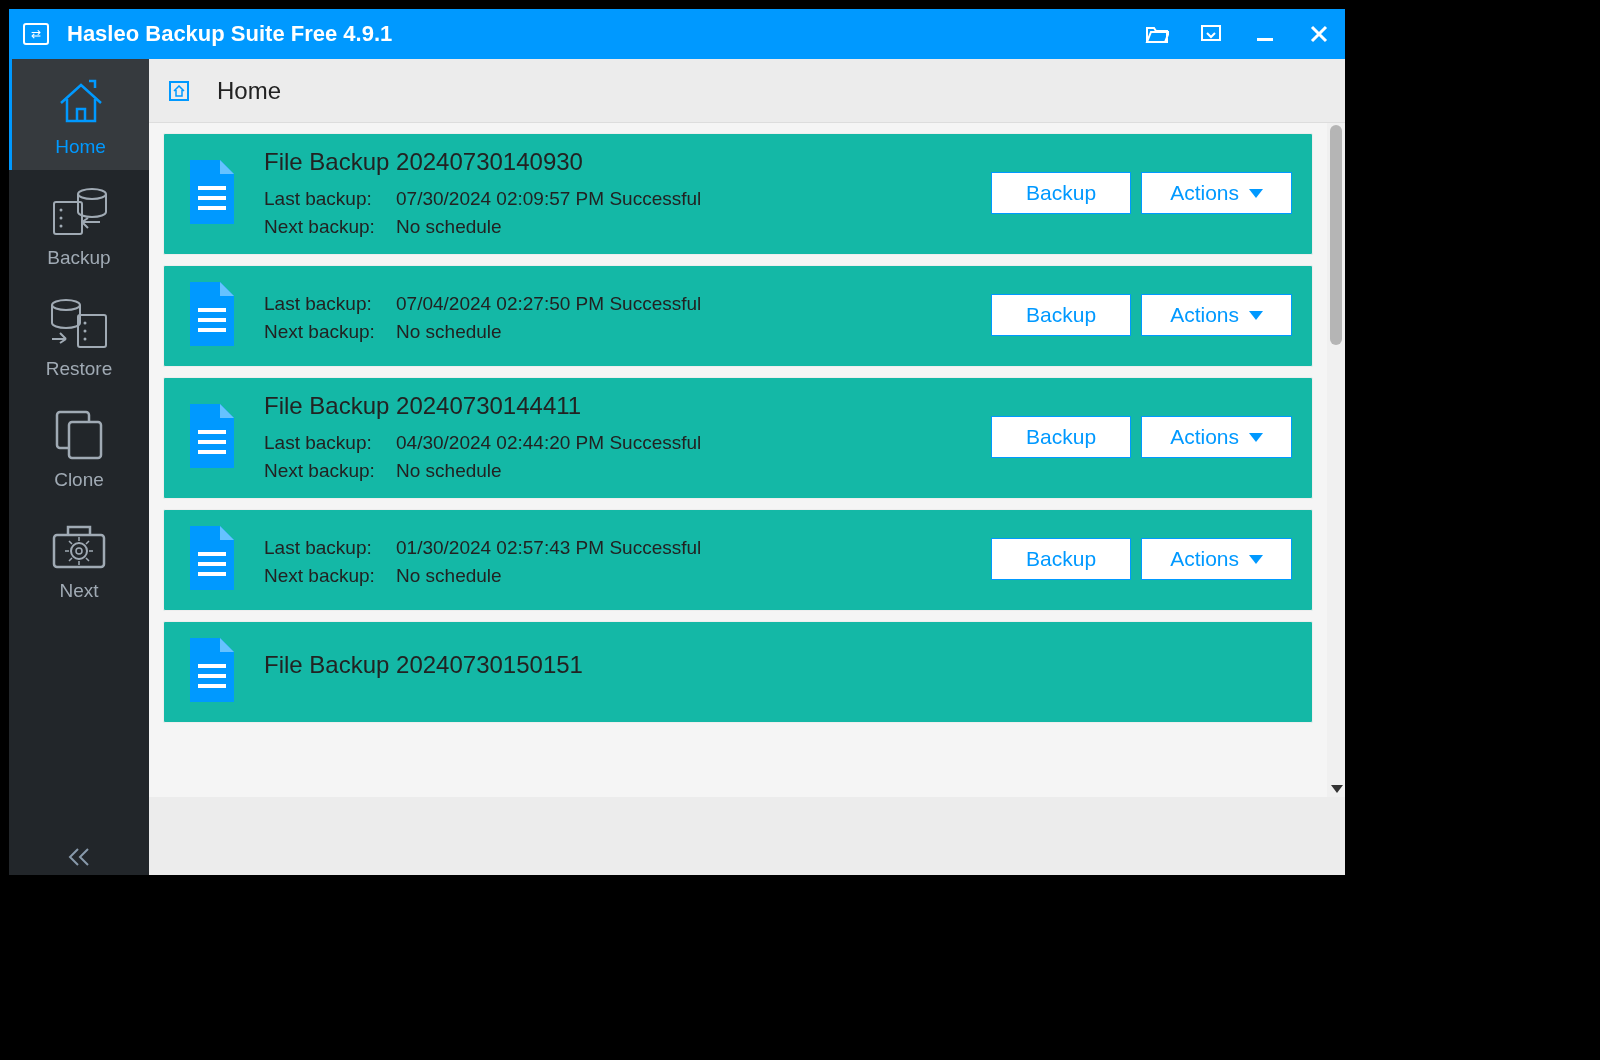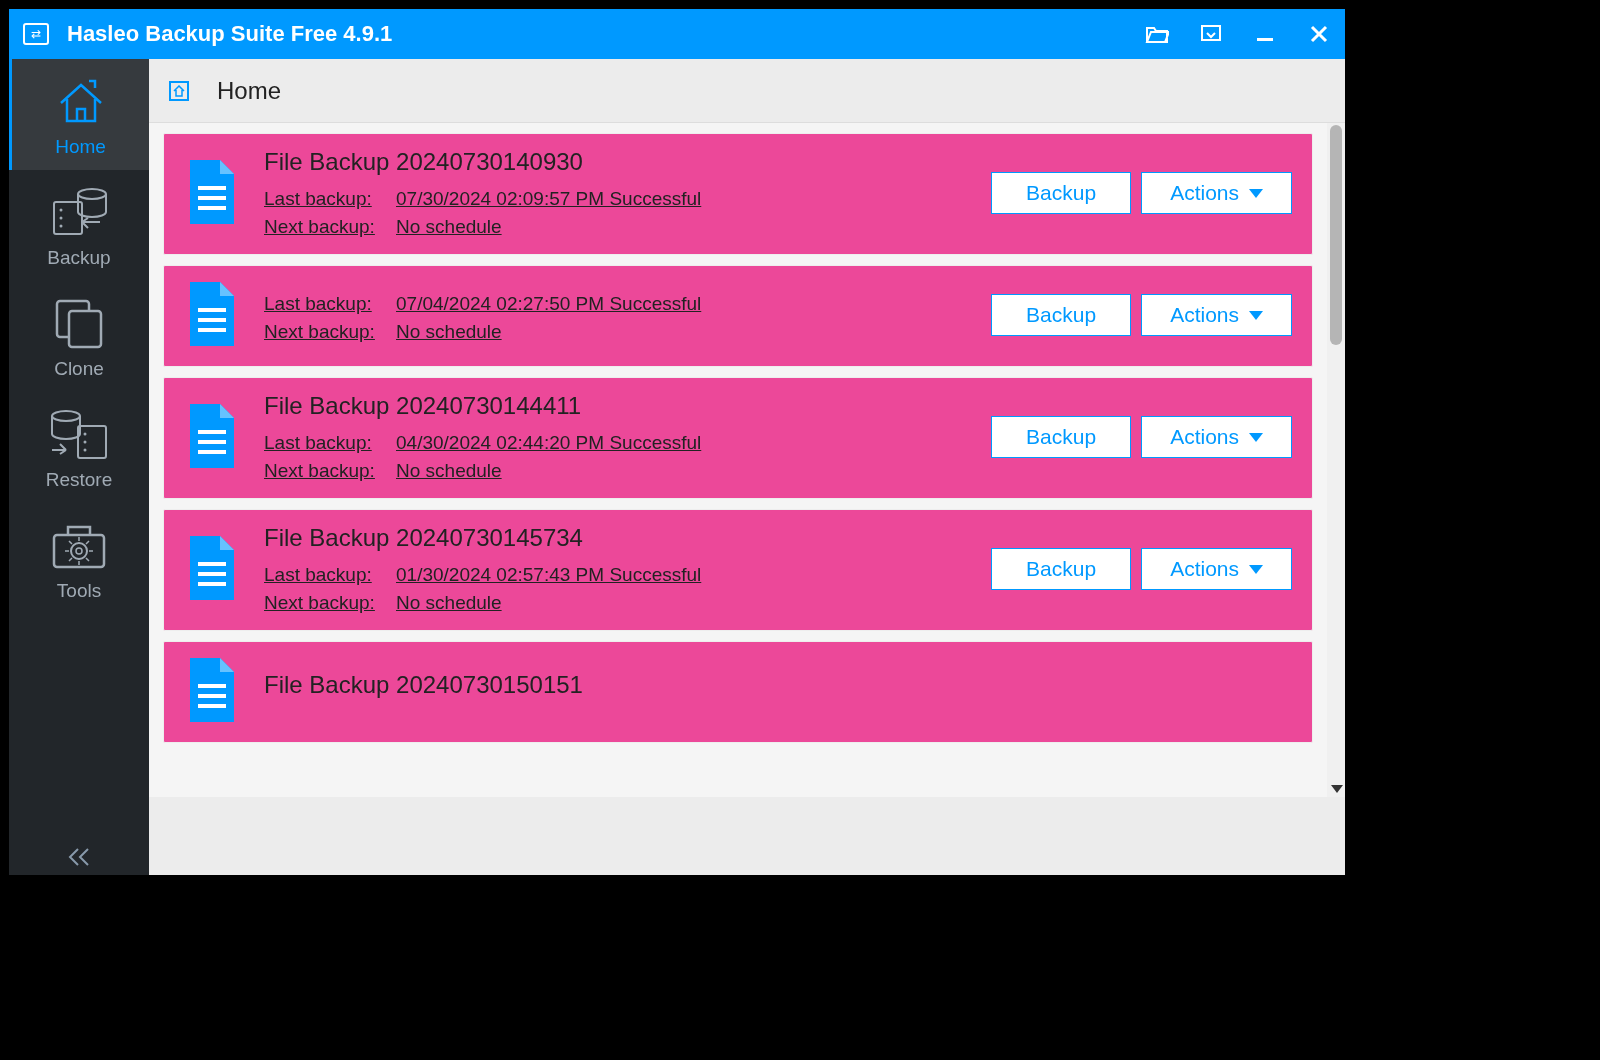--- a/index.html
+++ b/index.html
@@ -111,32 +111,32 @@
 }
 .list {
   flex: 1;
   overflow-y: hidden;
   padding: 10px 14px 0 14px;
   display: flex;
   flex-direction: column;
   gap: 10px;
 }
 .card {
-  background: #ec4899;
+  background: #14b8a6;
   border: 1px solid #eee;
   border-radius: 2px;
   padding: 14px 20px 16px 20px;
   display: flex;
   align-items: center;
   gap: 24px;
 }
 .card .file-icon { width: 56px; flex-shrink: 0; }
 .card .info { flex: 1; }
 .card .task-title { font-size: 24px; color: #222; margin-bottom: 12px; }
-.card .row { display: flex; gap: 12px; font-size: 19px; color: #222; margin-top: 6px; text-decoration: underline; }
+.card .row { display: flex; gap: 12px; font-size: 19px; color: #222; margin-top: 6px; }
 .card .row .lbl { width: 120px; }
 .card .buttons { display: flex; gap: 10px; flex-shrink: 0; }
 .btn {
   border: 1.5px solid #0099ff;
   background: #fff;
   color: #0099ff;
   font-size: 21px;
   padding: 8px 28px;
   cursor: pointer;
   display: flex;
@@ -232,52 +232,52 @@
               <circle cx="17" cy="42" r="1.5" fill="#a0aab4"></circle>
               <ellipse cx="48" cy="10" rx="14" ry="5" fill="none" stroke="#a0aab4" stroke-width="2"></ellipse>
               <path d="M34 10 V28 A14 5 0 0 0 62 28 V10" fill="none" stroke="#a0aab4" stroke-width="2"></path>
               <path d="M44 44 L38 38 M38 38 L44 34 M38 38 H56" fill="none" stroke="#a0aab4" stroke-width="2"></path>
             </svg>
         </div>
         <div class="label">Backup</div>
       </div>
       <div class="sidebar-item">
         <div class="icon">
-          <svg width="60" height="55" viewBox="0 0 60 55">
-              <rect x="8" y="6" width="32" height="36" rx="3" fill="none" stroke="#a0aab4" stroke-width="2.5"></rect>
-              <rect x="20" y="16" width="32" height="36" rx="3" fill="#22262a" stroke="#a0aab4" stroke-width="2.5"></rect>
-            </svg>
-        </div>
-        <div class="label">Clone</div>
-      </div>
-      <div class="sidebar-item">
-        <div class="icon">
           <svg width="70" height="55" viewBox="0 0 70 55">
               <ellipse cx="22" cy="10" rx="14" ry="5" fill="none" stroke="#a0aab4" stroke-width="2"></ellipse>
               <path d="M8 10 V28 A14 5 0 0 0 36 28 V10" fill="none" stroke="#a0aab4" stroke-width="2"></path>
               <rect x="34" y="20" width="28" height="32" rx="2" fill="none" stroke="#a0aab4" stroke-width="2"></rect>
               <circle cx="41" cy="28" r="1.5" fill="#a0aab4"></circle>
               <circle cx="41" cy="36" r="1.5" fill="#a0aab4"></circle>
               <circle cx="41" cy="44" r="1.5" fill="#a0aab4"></circle>
               <path d="M16 38 L22 44 M22 44 L16 48 M22 44 H8" fill="none" stroke="#a0aab4" stroke-width="2"></path>
             </svg>
         </div>
         <div class="label">Restore</div>
       </div>
       <div class="sidebar-item">
         <div class="icon">
+          <svg width="60" height="55" viewBox="0 0 60 55">
+              <rect x="8" y="6" width="32" height="36" rx="3" fill="none" stroke="#a0aab4" stroke-width="2.5"></rect>
+              <rect x="20" y="16" width="32" height="36" rx="3" fill="#22262a" stroke="#a0aab4" stroke-width="2.5"></rect>
+            </svg>
+        </div>
+        <div class="label">Clone</div>
+      </div>
+      <div class="sidebar-item">
+        <div class="icon">
           <svg width="70" height="55" viewBox="0 0 70 55">
               <rect x="10" y="18" width="50" height="32" rx="3" fill="none" stroke="#a0aab4" stroke-width="2.5"></rect>
               <path d="M24 18 V10 H46 V18" fill="none" stroke="#a0aab4" stroke-width="2.5"></path>
               <circle cx="35" cy="34" r="8" fill="none" stroke="#a0aab4" stroke-width="2"></circle>
               <circle cx="35" cy="34" r="3" fill="none" stroke="#a0aab4" stroke-width="1.5"></circle>
               <path d="M35 24 V20 M35 48 V44 M25 34 H21 M49 34 H45 M28 27 L25 24 M42 41 L45 44 M28 41 L25 44 M42 27 L45 24" stroke="#a0aab4" stroke-width="1.5"></path>
             </svg>
         </div>
-        <div class="label">Tools</div>
+        <div class="label">Next</div>
       </div>
       <div class="collapse">
         <svg width="22" height="20" viewBox="0 0 22 20">
             <path d="M10 2 L2 10 L10 18 M20 2 L12 10 L20 18" fill="none" stroke="#8899aa" stroke-width="2"></path>
           </svg>
       </div>
     </div>
 
     <div class="content">
       <div class="breadcrumb">
@@ -390,21 +390,20 @@
     <div class="file-icon">
       <svg width="56" height="70" viewBox="0 0 56 70">
         <path d="M6 2 H36 L50 16 V66 H6 Z" fill="#0099ff"></path>
         <path d="M36 2 V16 H50 Z" fill="#66c2ff"></path>
         <rect x="14" y="28" width="28" height="4" fill="#fff"></rect>
         <rect x="14" y="38" width="28" height="4" fill="#fff"></rect>
         <rect x="14" y="48" width="28" height="4" fill="#fff"></rect>
       </svg>
     </div>
     <div class="info">
-      <div class="task-title">File Backup 20240730145734</div>
       <div class="row">
         <span class="lbl">Last backup:</span>
         <span>01/30/2024 02:57:43 PM Successful</span>
       </div>
       <div class="row">
         <span class="lbl">Next backup:</span>
         <span>No schedule</span>
       </div>
     </div>
     <div class="buttons">

